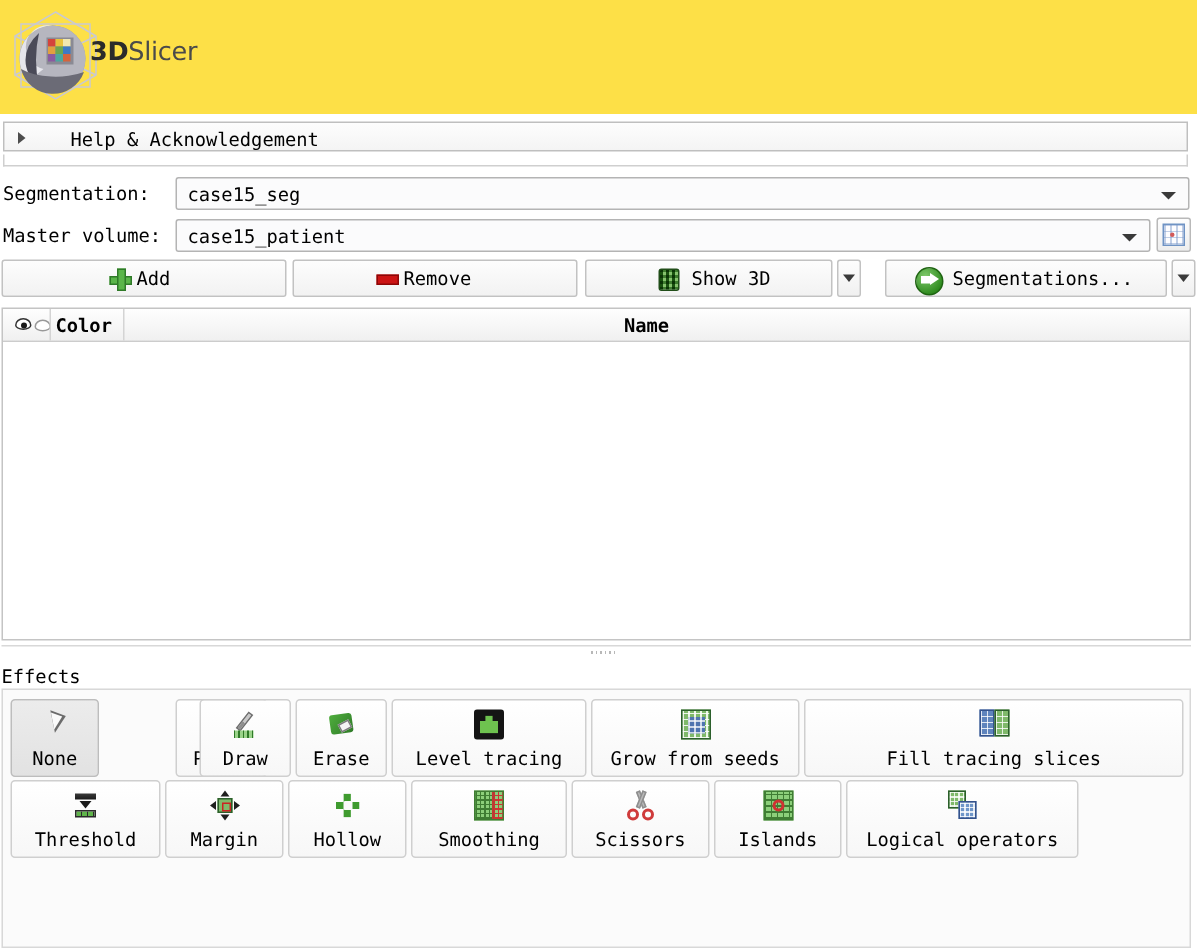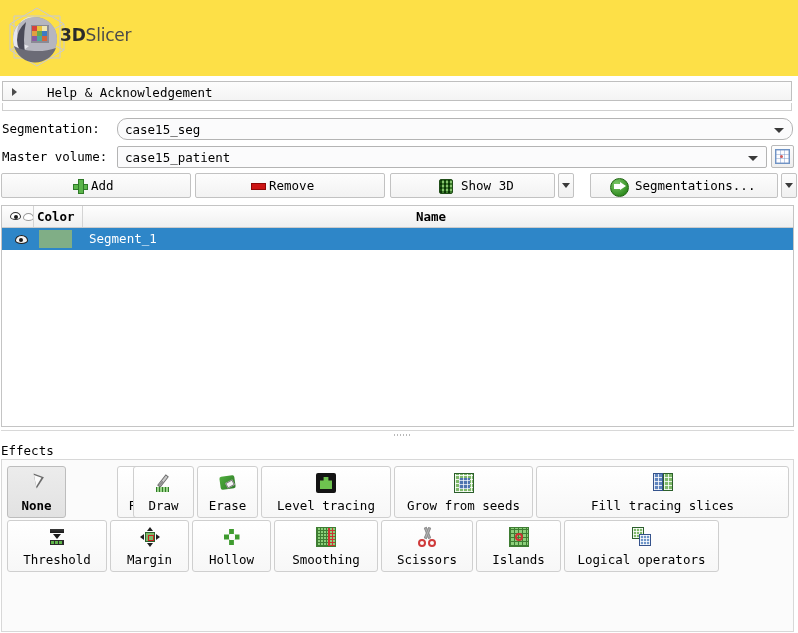--- a/index.html
+++ b/index.html
@@ -101,21 +101,21 @@
     position: absolute;
     right: 8px; top: 9px;
     width: 0; height: 0;
     border-top: 5px solid #3a3a3a;
     border-left: 5px solid transparent;
     border-right: 5px solid transparent;
   }
 
   #seg-row { top: 118px; }
   #seg-label { left: 2px; }
-  #seg-combo { left: 117px; width: 676px; border-radius: 10px; }
+  #seg-combo { left: 117px; width: 676px; }
 
   #vol-row { top: 146px; }
   #vol-label { left: 2px; }
   #vol-combo { left: 117px; width: 650px; }
 
   #vol-extra-btn {
     position: absolute;
     left: 771px; top: 145px;
     width: 23px; height: 23px;
     border: 1px solid #b9b9b9;
@@ -382,21 +382,20 @@
     position: absolute;
     height: 52px;
     border: 1px solid #cfcfcf;
     background: linear-gradient(to bottom,#ffffff,#f7f7f7);
     box-sizing: border-box;
     border-radius: 3px;
   }
   .effect-btn.selected {
     background: linear-gradient(to bottom,#ececec,#e2e2e2);
     border-color: #bdbdbd;
-    font-weight: bold;
   }
   .effect-btn .elabel {
     position: absolute;
     left: 0; right: 0;
     bottom: 4px;
     text-align: center;
     font-size: 12.5px;
     white-space: nowrap;
   }
   .effect-btn .eicon {
@@ -775,27 +774,20 @@
     <span id="th-eye-ico">
       <span class="eye-shape open filled"></span>
       <span class="eye-shape closed"></span>
     </span>
     <span class="th-sep" style="left:31px;"></span>
     <span id="th-color">Color</span>
     <span class="th-sep" style="left:80px;"></span>
     <span id="th-name">Name</span>
   </div>
 
-  <div id="seg-row-1">
-    <span id="row1-eye">
-      <span class="eye-shape filled"></span>
-    </span>
-    <span id="row1-swatch" style="background: rgb(128, 174, 134);"></span>
-    <span id="row1-name">Segment_1</span>
-  </div>
 </div>
 
 <div id="splitter">
   <div class="line"></div>
   <div class="grip"></div>
 </div>
 
 <div id="effects-label">Effects</div>
 
 <div id="effects-panel">

